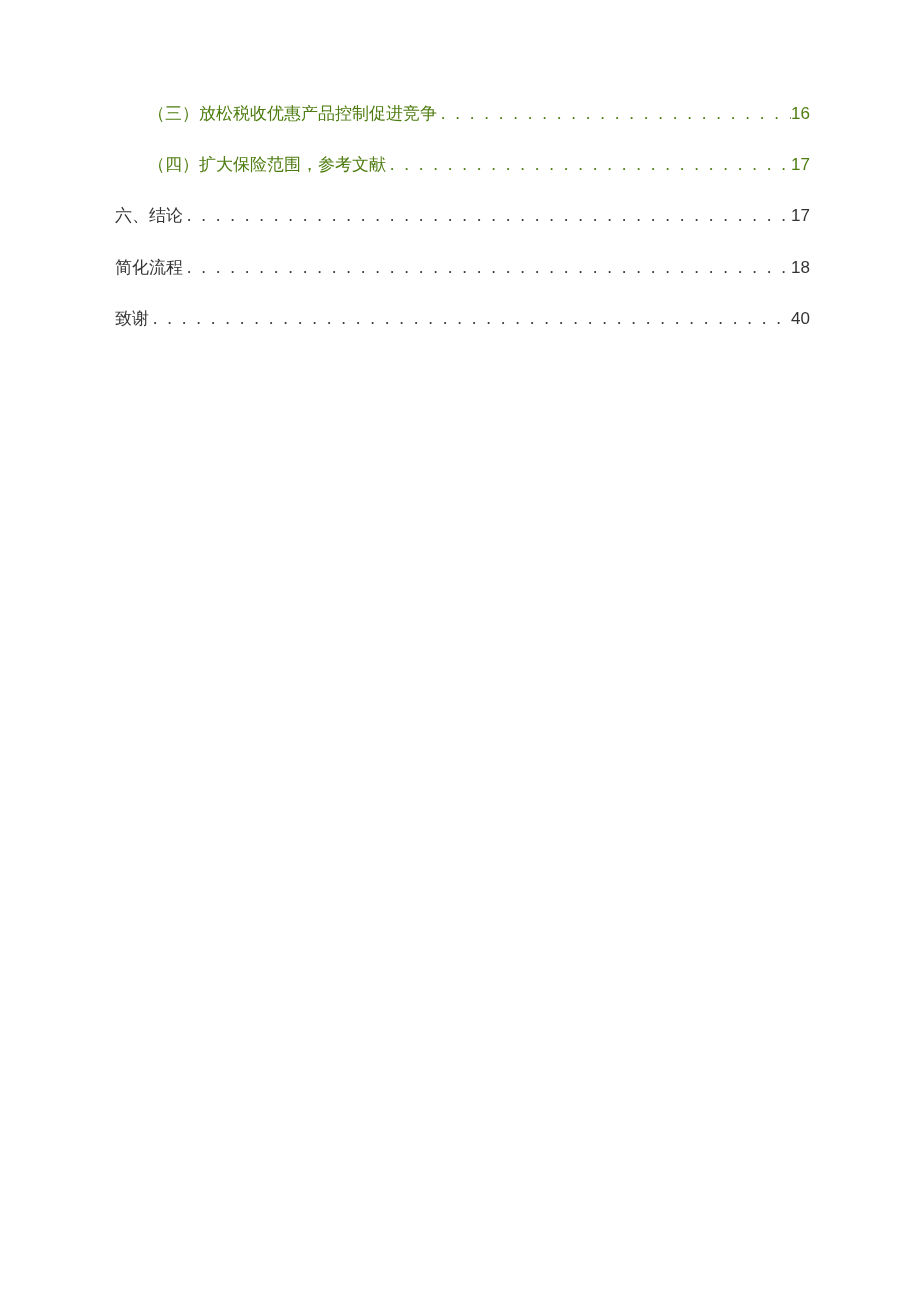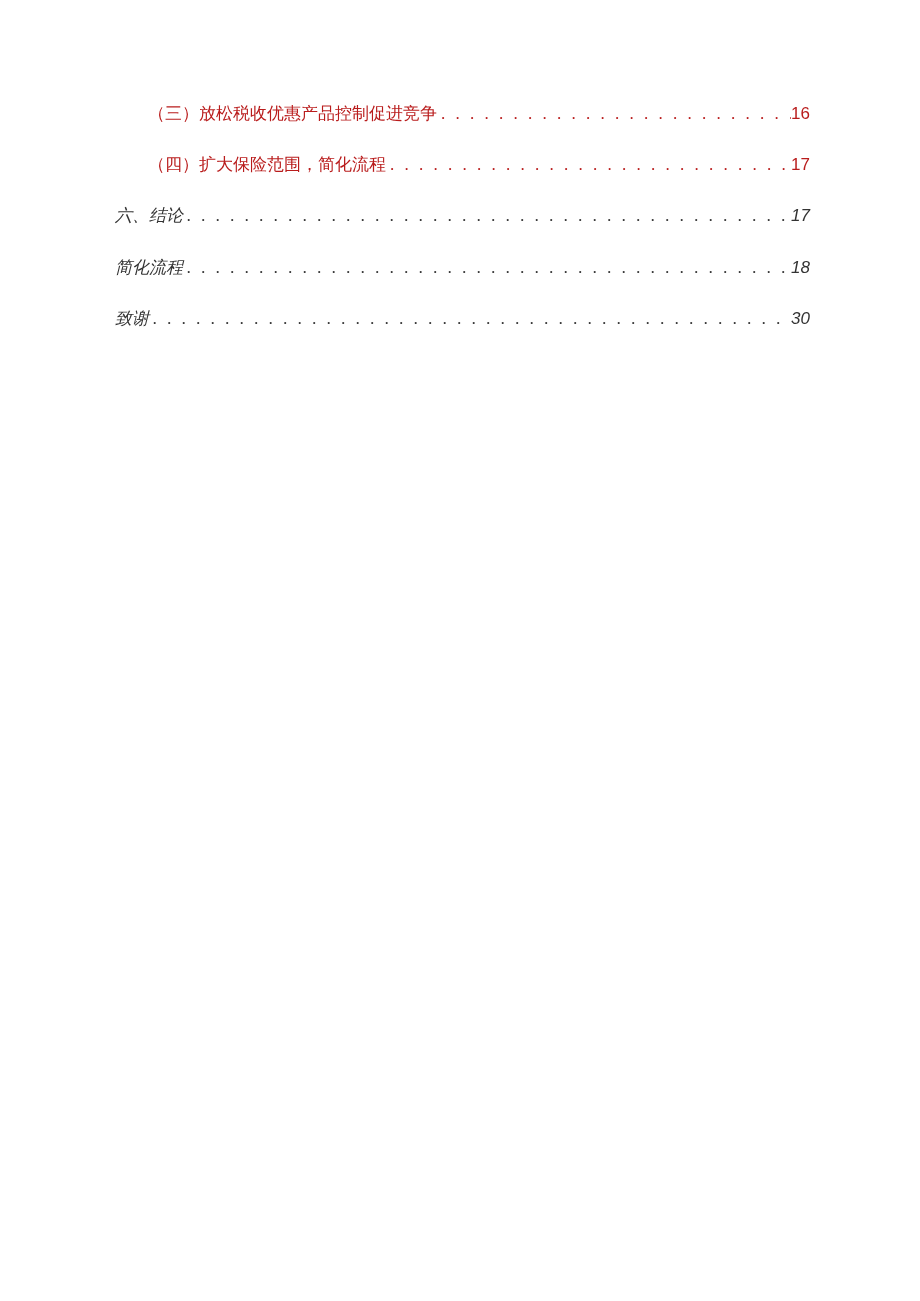--- a/index.html
+++ b/index.html
@@ -18,26 +18,25 @@
     .toc-item {
       display: flex;
       align-items: baseline;
       margin-bottom: 24px;
       font-size: 17px;
       line-height: 1.6;
       white-space: nowrap;
     }
     .toc-item.level2 {
       padding-left: 33px;
-      color: #b91c1c;
+      color: #4d7c0f;
     }
     .toc-item.level1 {
       padding-left: 0;
       color: #333333;
-      font-style: italic;
     }
     .toc-title {
       flex-shrink: 0;
     }
     .toc-dots {
       flex: 1;
       overflow: hidden;
       letter-spacing: 3px;
       padding: 0 4px;
       color: inherit;
@@ -56,32 +55,32 @@
 </head>
 <body>
 
 <div>
   <div class="toc-item level2">
     <span class="toc-title">（三）放松税收优惠产品控制促进竞争</span>
     <span class="toc-dots"></span>
     <span class="toc-page">16</span>
   </div>
   <div class="toc-item level2">
-    <span class="toc-title">（四）扩大保险范围，简化流程</span>
+    <span class="toc-title">（四）扩大保险范围，参考文献</span>
     <span class="toc-dots"></span>
     <span class="toc-page">17</span>
   </div>
   <div class="toc-item level1">
     <span class="toc-title">六、结论</span>
     <span class="toc-dots"></span>
     <span class="toc-page">17</span>
   </div>
   <div class="toc-item level1">
     <span class="toc-title">简化流程</span>
     <span class="toc-dots"></span>
     <span class="toc-page">18</span>
   </div>
   <div class="toc-item level1">
     <span class="toc-title">致谢</span>
     <span class="toc-dots"></span>
-    <span class="toc-page">30</span>
+    <span class="toc-page">40</span>
   </div>
 </div>
 
 </body></html>

